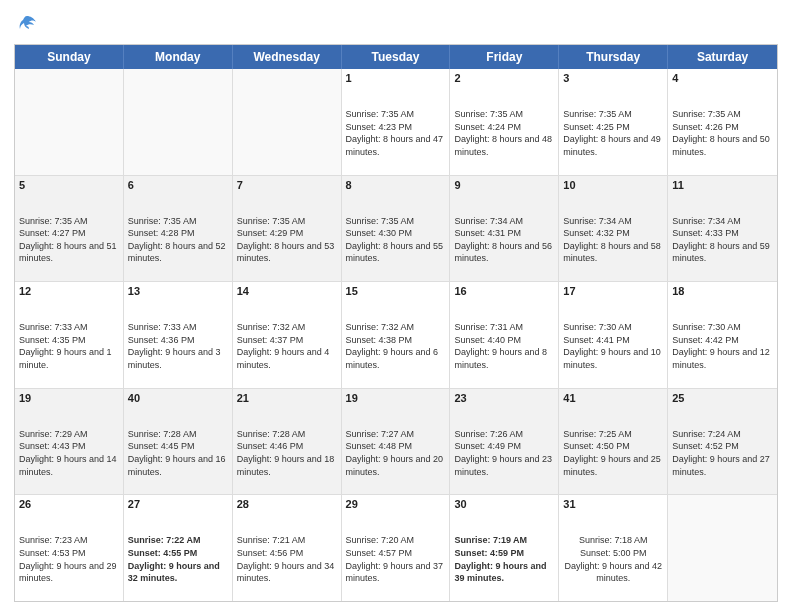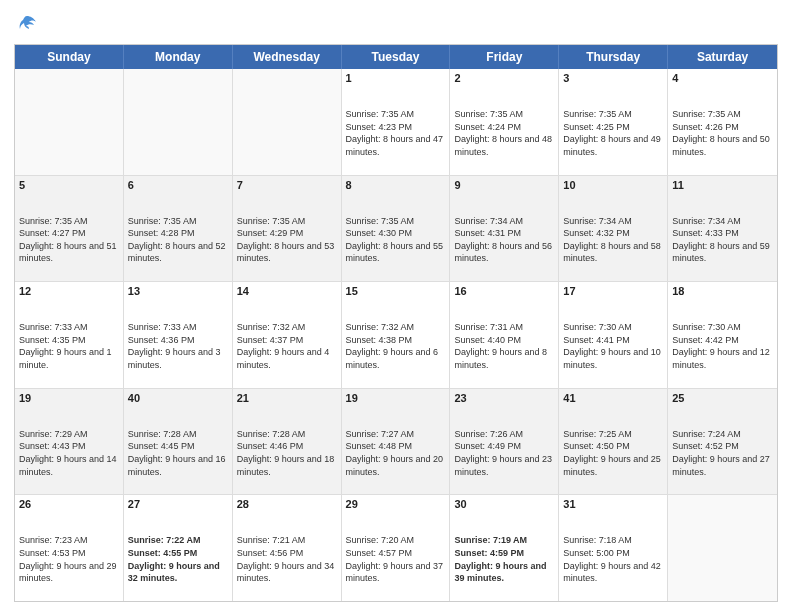--- a/index.html
+++ b/index.html
@@ -335,21 +335,21 @@
 Daylight: 9 hours and 37 minutes.</div>
           </div>
           <div class="day-cell">
             <div class="day-number">30</div>
             <div class="day-info" style="white-space: pre-line; font-weight: bold;">Sunrise: 7:19 AM
 Sunset: 4:59 PM
 Daylight: 9 hours and 39 minutes.</div>
           </div>
           <div class="day-cell">
             <div class="day-number">31</div>
-            <div class="day-info" style="white-space: pre-line;">Sunrise: 7:18 AM
+            <div class="day-info" style="white-space: pre-line; text-align: center;">Sunrise: 7:18 AM
 Sunset: 5:00 PM
 Daylight: 9 hours and 42 minutes.</div>
           </div>
           <div class="day-cell empty"></div>
         </div>
       </div>
   </div>
 </div>
 
 </body></html>

